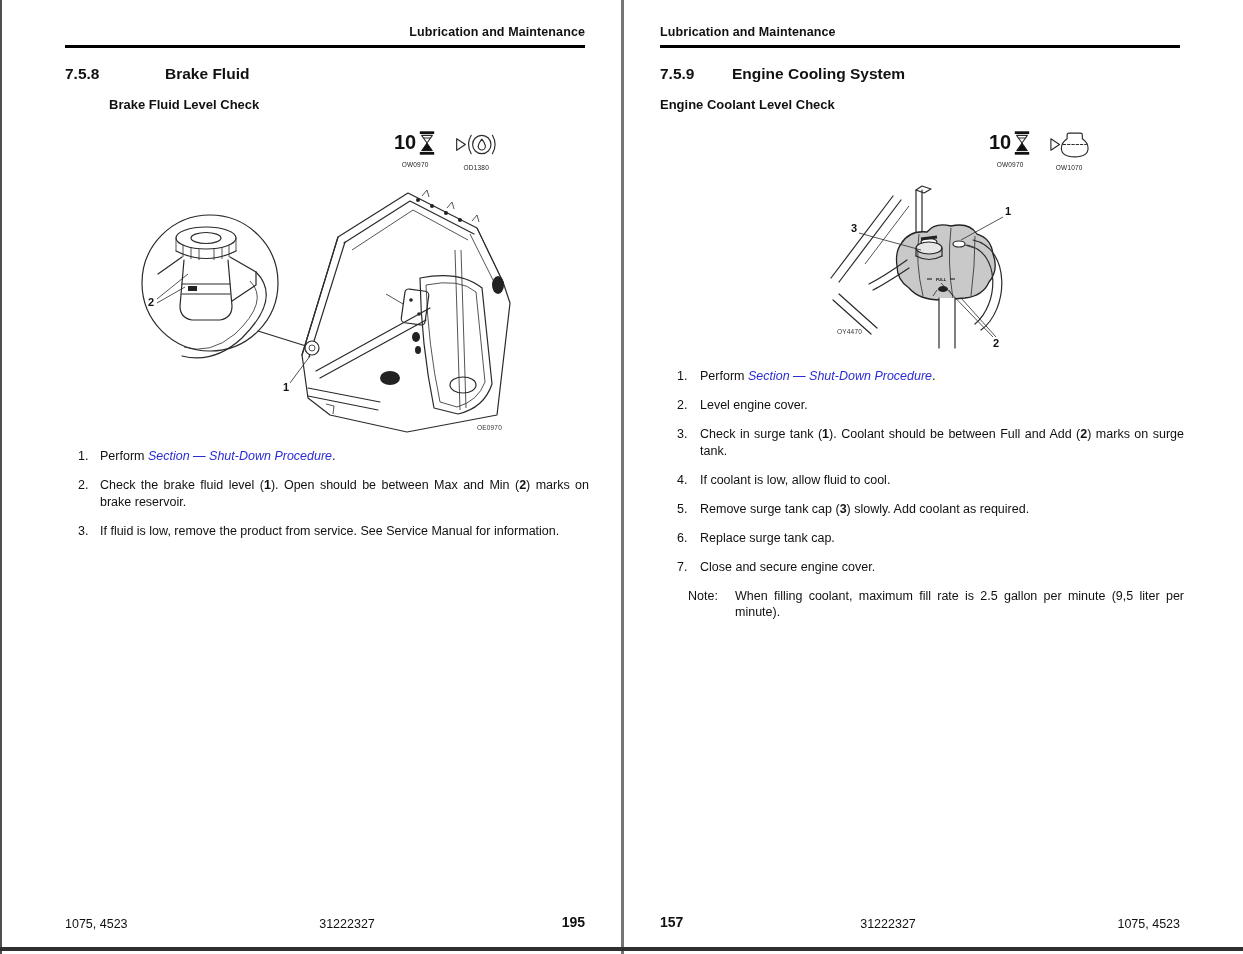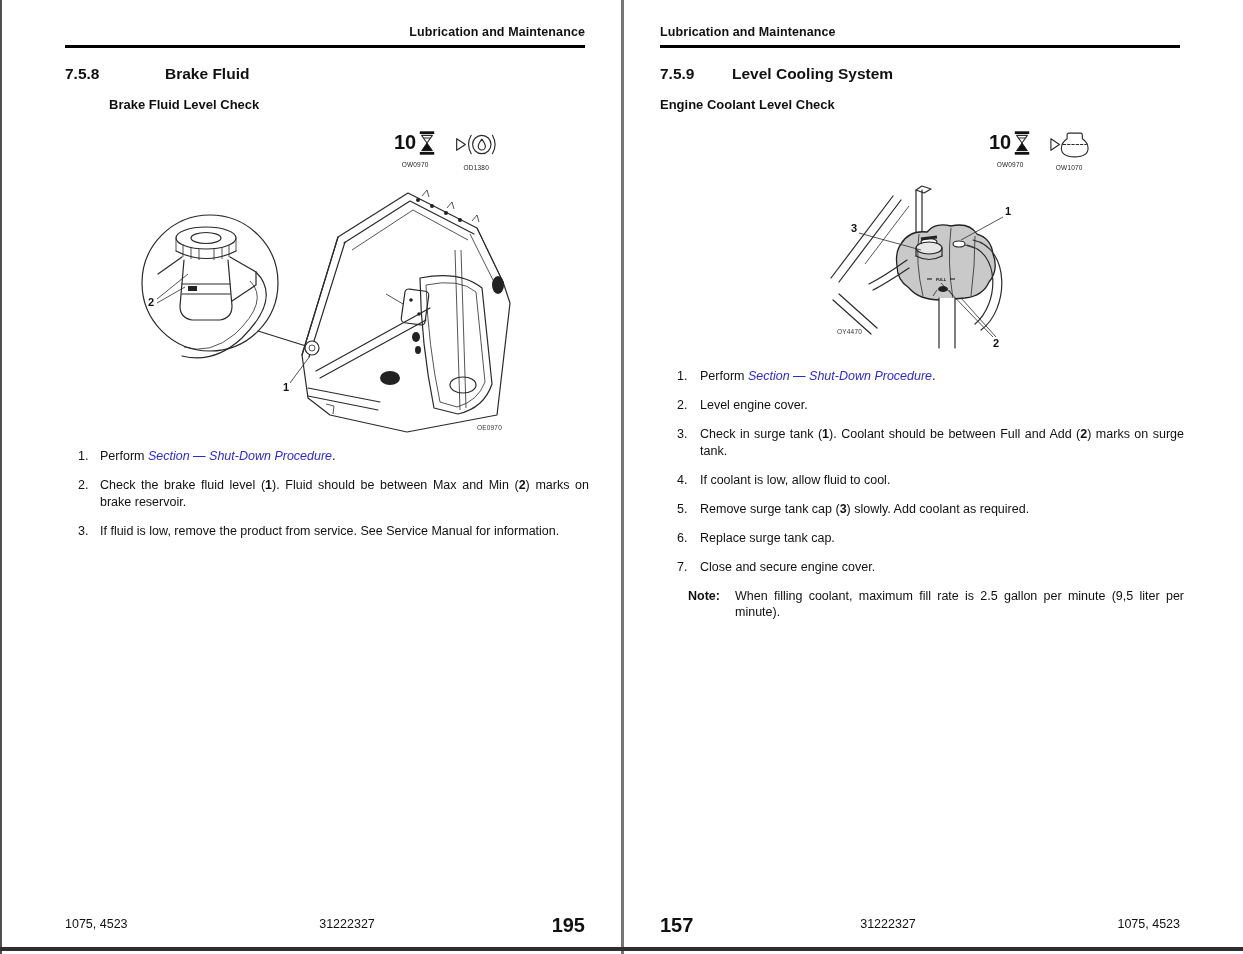--- a/index.html
+++ b/index.html
@@ -47,25 +47,25 @@
   .page-left .steps{left:57px;top:445px;}
   .page-right .steps{left:29px;top:365px;}
   .step{display:flex;margin-bottom:12.5px;}
   .step .num{flex:none;box-sizing:border-box;}
   .page-left .step .num{width:35px;padding-left:13px;}
   .page-right .step .num{width:40px;padding-left:17px;}
   .step .txt{flex:1;margin:0;text-align:justify;}
   .b{font-weight:bold;}
   .link{color:#2b2bd5;font-style:italic;}
   .note-row{display:flex;margin-top:5px;}
-  .note-row .note-label{flex:none;width:47px;font-weight:bold;padding-left:28px;}
+  .note-row .note-label{flex:none;width:47px;font-weight:normal;padding-left:28px;}
   .note-row .txt{flex:1;margin:0;text-align:justify;}
 
   .footer-item{position:absolute;top:914px;font-size:12.5px;}
-  .footer-page{position:absolute;top:911px;font-size:20px;font-weight:bold;}
+  .footer-page{position:absolute;top:911px;font-size:14px;font-weight:bold;}
   .page-left .f-left{left:57px;}
   .page-left .f-center{left:289px;width:100px;text-align:center;}
   .page-left .footer-page{right:32px;}
   .page-right .footer-page{left:29px;}
   .page-right .f-center{left:207px;width:100px;text-align:center;}
   .page-right .f-right{right:60px;}
 
   svg .ln{stroke:#2a2a2a;stroke-width:1.2;fill:none;stroke-linecap:round;stroke-linejoin:round;}
   svg .thin{stroke:#2a2a2a;stroke-width:0.8;fill:none;}
   svg .fillw{fill:#fff;}
@@ -173,40 +173,40 @@
       </svg>
     </div>
 
     <div class="steps">
       <div class="step">
         <span class="num">1.</span>
         <p class="txt"><span>Perform </span><span class="link">Section — Shut-Down Procedure</span><span>.</span></p>
       </div>
       <div class="step">
         <span class="num">2.</span>
-        <p class="txt"><span>Check the brake fluid level (</span><span class="b">1</span><span>). Fluid should be between Max and Min (</span><span class="b">2</span><span>) marks on brake reservoir.</span></p>
+        <p class="txt"><span>Check the brake fluid level (</span><span class="b">1</span><span>). Open should be between Max and Min (</span><span class="b">2</span><span>) marks on brake reservoir.</span></p>
       </div>
       <div class="step">
         <span class="num">3.</span>
         <p class="txt"><span>If fluid is low, remove the product from service. See Service Manual for information.</span></p>
       </div>
     </div>
 
     <span class="footer-item f-left">1075, 4523</span>
     <span class="footer-item f-center">31222327</span>
     <span class="footer-page">195</span>
   </div>
 
   <div class="page page-right">
     <div class="running-header">Lubrication and Maintenance</div>
     <div class="hdr-rule"></div>
 
     <div class="section-heading">
       <span class="sec-num">7.5.9</span>
-      <span>Level Cooling System</span>
+      <span>Engine Cooling System</span>
     </div>
     <div class="subtitle">Engine Coolant Level Check</div>
 
     <div class="icon-strip">
       <div class="icon-group">
         <div class="icon-row">
           <span class="interval-num">10</span>
           <span>
             <svg width="18" height="26" viewBox="0 0 20 27">
               <path d="M2,2 H18" stroke="#111" stroke-width="3" fill="none"></path>

